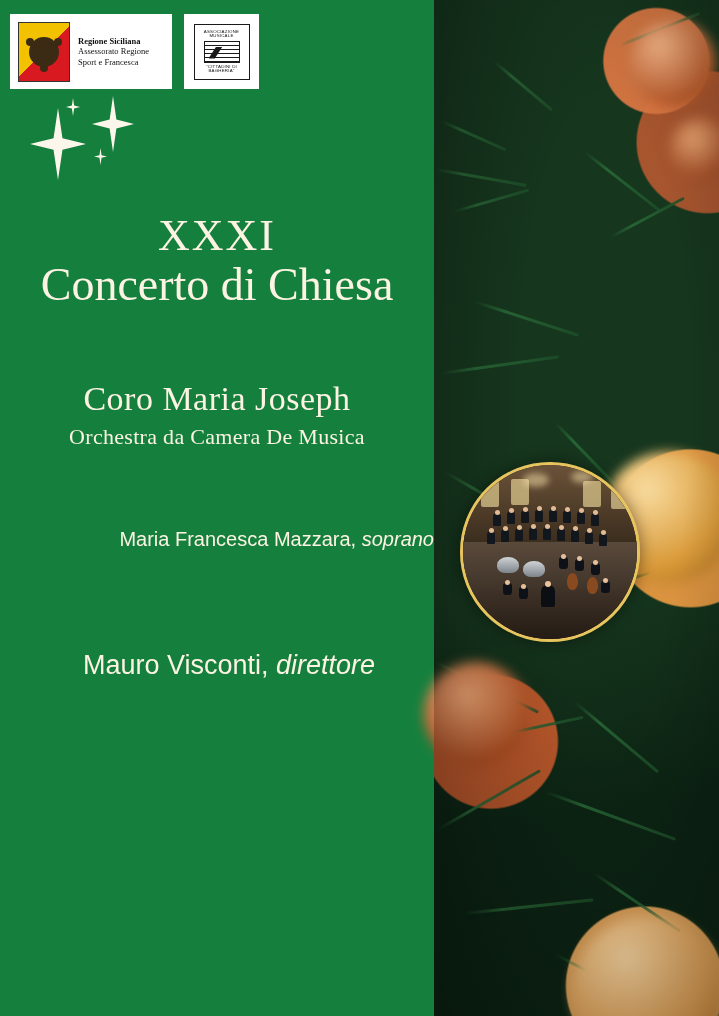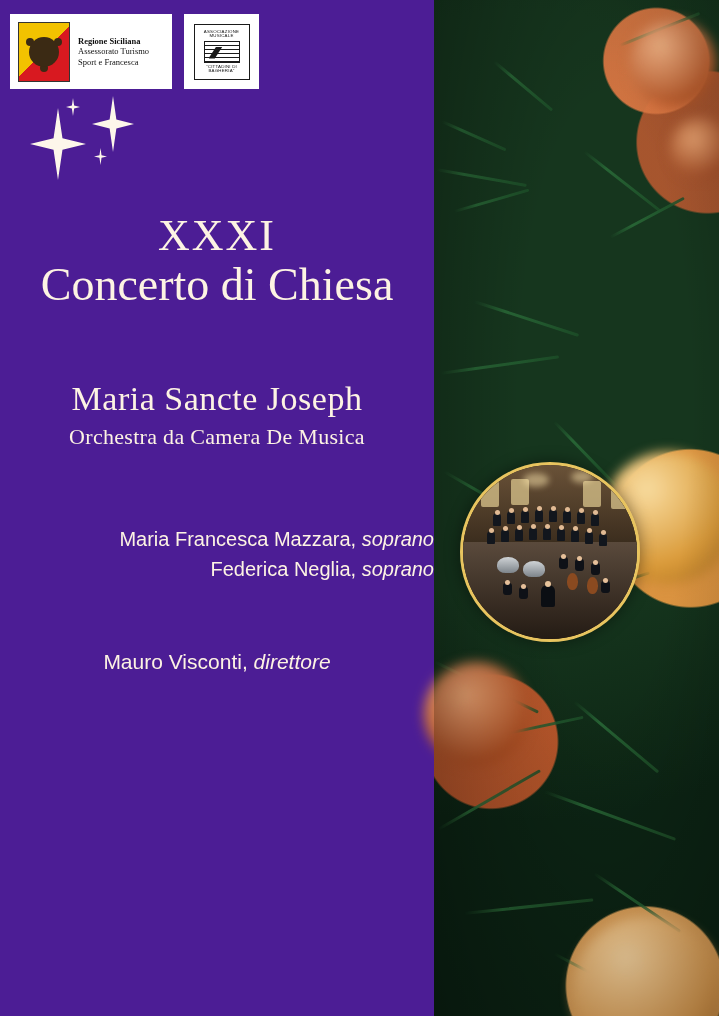--- a/index.html
+++ b/index.html
@@ -5,21 +5,21 @@
   * { box-sizing: border-box; margin: 0; padding: 0; }
   html, body {
     width: 719px; height: 1016px;
     background: #c4161c;
     font-family: "Liberation Sans", sans-serif;
     overflow: hidden;
   }
   .poster {
     position: relative;
     width: 719px; height: 1016px;
-    background: #4c1d95;
+    background: #15803d;
     overflow: hidden;
   }
 
   
   .photo-panel {
     position: absolute;
     top: 0; right: 0;
     width: 285px; height: 1016px;
     background:
       radial-gradient(circle at 78% 6%, rgba(214,120,70,0.95) 0 52px, rgba(0,0,0,0) 54px),
@@ -176,22 +176,22 @@
     font-size: 22px; letter-spacing: .3px; color: #fdf3e3;
   }
   .soloists {
     position: absolute; top: 525px; left: 0; width: 100%; text-align: right;
   }
   .soloist {
     font-size: 20px; line-height: 1.48; color: #fdf3e3;
   }
   .soloist em { font-style: italic; }
   .conductor {
-    position: absolute; top: 650px; left: 0; width: 100%;
-    font-size: 21px; color: #fdf3e3; text-align: center;
+    position: absolute; top: 650px; left: 12px; width: 100%;
+    font-size: 27px; color: #fdf3e3; text-align: center;
   }
   .conductor em { font-style: italic; }
   .venue {
     position: absolute; top: 848px; left: 0; width: 100%;
     font-size: 19px; line-height: 1.5; color: #fdf3e3;
   }
 
   
   .circle-photo {
     position: absolute;
@@ -317,21 +317,21 @@
   </div>
 
   <div class="logos">
 
     <div class="logo-box region">
       <div class="region-shield">
         <div class="trinacria"></div>
       </div>
       <div class="region-text">
         <b>Regione Siciliana</b>
-        <span>Assessorato Turismo</span><br>
+        <span>Assessorato Regione</span><br>
         <span>Sport e Francesca</span>
       </div>
     </div>
 
 
     <div class="logo-box assoc">
       <div class="assoc-box">
         <div class="assoc-top">ASSOCIAZIONE MUSICALE</div>
         <div class="assoc-emblem"></div>
         <div class="assoc-bot">"CITTADINI DI BAGHERIA"</div>
@@ -349,32 +349,28 @@
       <i></i>
     </div>
   <div class="sparkle" style="left:94px; top:148px; width:13px; height:17px;">
       <i></i>
     </div>
 
   <div class="content">
     <div class="title-num">XXXI</div>
     <div class="title-main">Concerto di Chiesa</div>
 
-    <div class="ens-1">Maria Sancte Joseph</div>
+    <div class="ens-1">Coro Maria Joseph</div>
     <div class="ens-2">Orchestra da Camera De Musica</div>
 
     <div class="soloists">
       <div class="soloist">
         <span>Maria Francesca Mazzara,</span>
         <em>soprano</em>
       </div>
-      <div class="soloist">
-        <span>Federica Neglia,</span>
-        <em>soprano</em>
-      </div>
     </div>
 
     <div class="conductor">
       <span>Mauro Visconti,</span>
       <em>direttore</em>
     </div>
 
   </div>
 
 </div>

